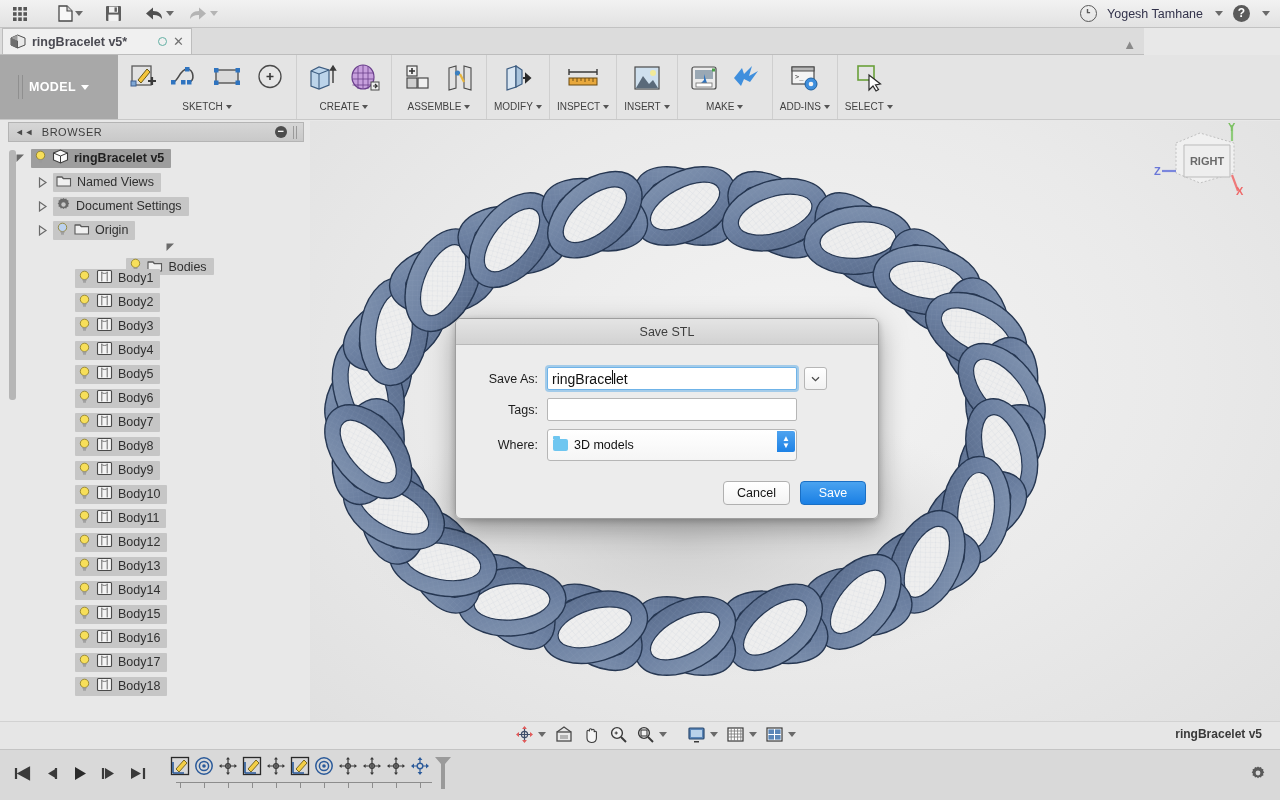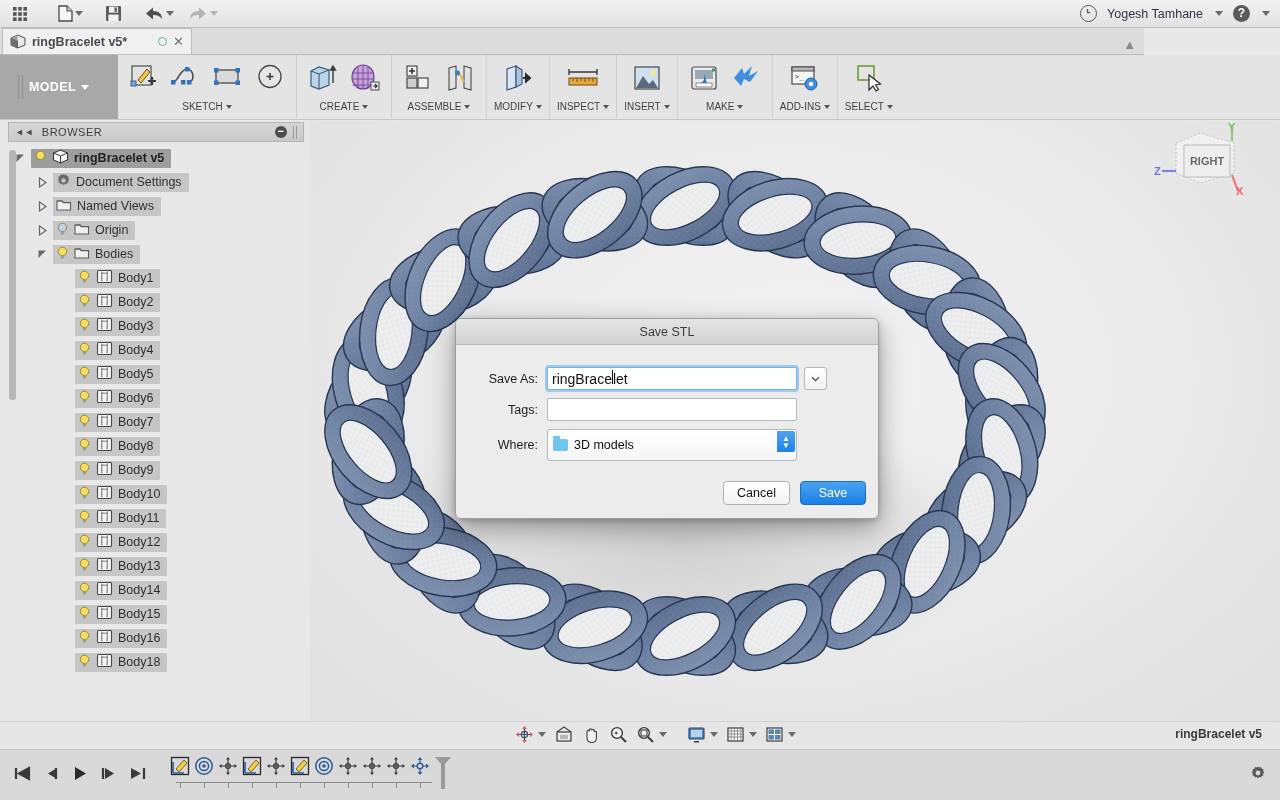--- a/index.html
+++ b/index.html
@@ -766,39 +766,39 @@
           <span class="tlabel">ringBracelet v5</span>
         </span>
       </div>
       <div class="tnode" style="padding-left: 28px;">
         <span class="tri">
           <svg width="11" height="11" viewBox="0 0 11 11">
             <path d="M2.5 1 L9 5.5 L2.5 10 Z" fill="none" stroke="#6a6a6a" stroke-width="1.2"></path>
           </svg>
         </span>
         <span class="pill">
-          <span><svg width="15" height="15" viewBox="0 0 15 15">
-        <path d="M7.5 1 l1.2 1.1 1.6 -.5 .6 1.5 1.6 .5 -.3 1.7 1.1 1.2 -1.1 1.2 .3 1.7 -1.6 .5 -.6 1.5 -1.6 -.5 -1.2 1.1 -1.2 -1.1 -1.6 .5 -.6 -1.5 -1.6 -.5 .3 -1.7 -1.1 -1.2 1.1 -1.2 -.3 -1.7 1.6 -.5 .6 -1.5 1.6 .5z" fill="#6a6a6a"></path>
-        <circle cx="7.5" cy="7.5" r="2.2" fill="#c6c6c6"></circle>
-            </svg></span>
-          <span class="tlabel">Document Settings</span>
+          <span><svg width="16" height="13" viewBox="0 0 16 13">
+        <path d="M1 3 h5 l1.4 1.6 h7.1 v7.4 h-13.5 z" fill="#f0f0f0" stroke="#5a5a5a" stroke-width="1.1"></path>
+        <path d="M1 3 h5 l1.4 1.6" fill="none" stroke="#5a5a5a" stroke-width="1.1"></path>
+            </svg></span>
+          <span class="tlabel">Named Views</span>
         </span>
       </div>
       <div class="tnode" style="padding-left: 28px;">
         <span class="tri">
           <svg width="11" height="11" viewBox="0 0 11 11">
             <path d="M2.5 1 L9 5.5 L2.5 10 Z" fill="none" stroke="#6a6a6a" stroke-width="1.2"></path>
           </svg>
         </span>
         <span class="pill">
-          <span><svg width="16" height="13" viewBox="0 0 16 13">
-        <path d="M1 3 h5 l1.4 1.6 h7.1 v7.4 h-13.5 z" fill="#f0f0f0" stroke="#5a5a5a" stroke-width="1.1"></path>
-        <path d="M1 3 h5 l1.4 1.6" fill="none" stroke="#5a5a5a" stroke-width="1.1"></path>
-            </svg></span>
-          <span class="tlabel">Named Views</span>
+          <span><svg width="15" height="15" viewBox="0 0 15 15">
+        <path d="M7.5 1 l1.2 1.1 1.6 -.5 .6 1.5 1.6 .5 -.3 1.7 1.1 1.2 -1.1 1.2 .3 1.7 -1.6 .5 -.6 1.5 -1.6 -.5 -1.2 1.1 -1.2 -1.1 -1.6 .5 -.6 -1.5 -1.6 -.5 .3 -1.7 -1.1 -1.2 1.1 -1.2 -.3 -1.7 1.6 -.5 .6 -1.5 1.6 .5z" fill="#6a6a6a"></path>
+        <circle cx="7.5" cy="7.5" r="2.2" fill="#c6c6c6"></circle>
+            </svg></span>
+          <span class="tlabel">Document Settings</span>
         </span>
       </div>
       <div class="tnode" style="padding-left: 28px;">
         <span class="tri">
           <svg width="11" height="11" viewBox="0 0 11 11">
             <path d="M2.5 1 L9 5.5 L2.5 10 Z" fill="none" stroke="#6a6a6a" stroke-width="1.2"></path>
           </svg>
         </span>
         <span class="pill">
           <span><svg width="13" height="14" viewBox="0 0 13 14">
@@ -806,21 +806,21 @@
       <rect x="4.6" y="9.4" width="3.8" height="1.5" fill="#9a9a9a"></rect>
       <rect x="5" y="11.2" width="3" height="1.4" fill="#9a9a9a"></rect>
             </svg></span>
           <span><svg width="16" height="13" viewBox="0 0 16 13">
         <path d="M1 3 h5 l1.4 1.6 h7.1 v7.4 h-13.5 z" fill="#f0f0f0" stroke="#5a5a5a" stroke-width="1.1"></path>
         <path d="M1 3 h5 l1.4 1.6" fill="none" stroke="#5a5a5a" stroke-width="1.1"></path>
             </svg></span>
           <span class="tlabel">Origin</span>
         </span>
       </div>
-      <div class="tnode" style="padding-left: 28px;">
+      <div class="tnode" style="padding-left: 28px; flex-direction: column;">
         <span class="tri">
           <svg width="11" height="11" viewBox="0 0 11 11">
             <path d="M1.5 1.5 L9 1.5 L1.5 9 Z" fill="#6a6a6a"></path>
           </svg>
         </span>
         <span class="pill">
           <span><svg width="13" height="14" viewBox="0 0 13 14">
       <circle cx="6.5" cy="5.4" r="4.2" fill="#f7df5a" stroke="#8a7a20" stroke-width=".8"></circle>
       <rect x="4.6" y="9.4" width="3.8" height="1.5" fill="#9a9a9a"></rect>
       <rect x="5" y="11.2" width="3" height="1.4" fill="#9a9a9a"></rect>
@@ -1079,20 +1079,36 @@
       <circle cx="6.5" cy="5.4" r="4.2" fill="#f7df5a" stroke="#8a7a20" stroke-width=".8"></circle>
       <rect x="4.6" y="9.4" width="3.8" height="1.5" fill="#9a9a9a"></rect>
       <rect x="5" y="11.2" width="3" height="1.4" fill="#9a9a9a"></rect>
             </svg></span>
           <span><svg width="17" height="15" viewBox="0 0 17 15">
         <rect x="1.5" y="1.5" width="14" height="12" rx="1" fill="#f4f4f4" stroke="#4a4a4a" stroke-width="1.1"></rect>
         <path d="M5.8 2.6 v9.8 M11.2 2.6 v9.8" stroke="#6a6a6a" stroke-width="1"></path>
         <path d="M5.8 3.3 a2.7 1.1 0 0 0 5.4 0" fill="none" stroke="#6a6a6a" stroke-width=".9"></path>
             </svg></span>
           <span class="tlabel">Body16</span>
+        </span>
+      </div>
+      <div class="tnode" style="padding-left: 50px;">
+        <span class="tri"></span>
+        <span class="pill">
+          <span><svg width="13" height="14" viewBox="0 0 13 14">
+      <circle cx="6.5" cy="5.4" r="4.2" fill="#f7df5a" stroke="#8a7a20" stroke-width=".8"></circle>
+      <rect x="4.6" y="9.4" width="3.8" height="1.5" fill="#9a9a9a"></rect>
+      <rect x="5" y="11.2" width="3" height="1.4" fill="#9a9a9a"></rect>
+            </svg></span>
+          <span><svg width="17" height="15" viewBox="0 0 17 15">
+        <rect x="1.5" y="1.5" width="14" height="12" rx="1" fill="#f4f4f4" stroke="#4a4a4a" stroke-width="1.1"></rect>
+        <path d="M5.8 2.6 v9.8 M11.2 2.6 v9.8" stroke="#6a6a6a" stroke-width="1"></path>
+        <path d="M5.8 3.3 a2.7 1.1 0 0 0 5.4 0" fill="none" stroke="#6a6a6a" stroke-width=".9"></path>
+            </svg></span>
+          <span class="tlabel">Body17</span>
         </span>
       </div>
       <div class="tnode" style="padding-left: 50px;">
         <span class="tri"></span>
         <span class="pill">
           <span><svg width="13" height="14" viewBox="0 0 13 14">
       <circle cx="6.5" cy="5.4" r="4.2" fill="#f7df5a" stroke="#8a7a20" stroke-width=".8"></circle>
       <rect x="4.6" y="9.4" width="3.8" height="1.5" fill="#9a9a9a"></rect>
       <rect x="5" y="11.2" width="3" height="1.4" fill="#9a9a9a"></rect>
             </svg></span>

